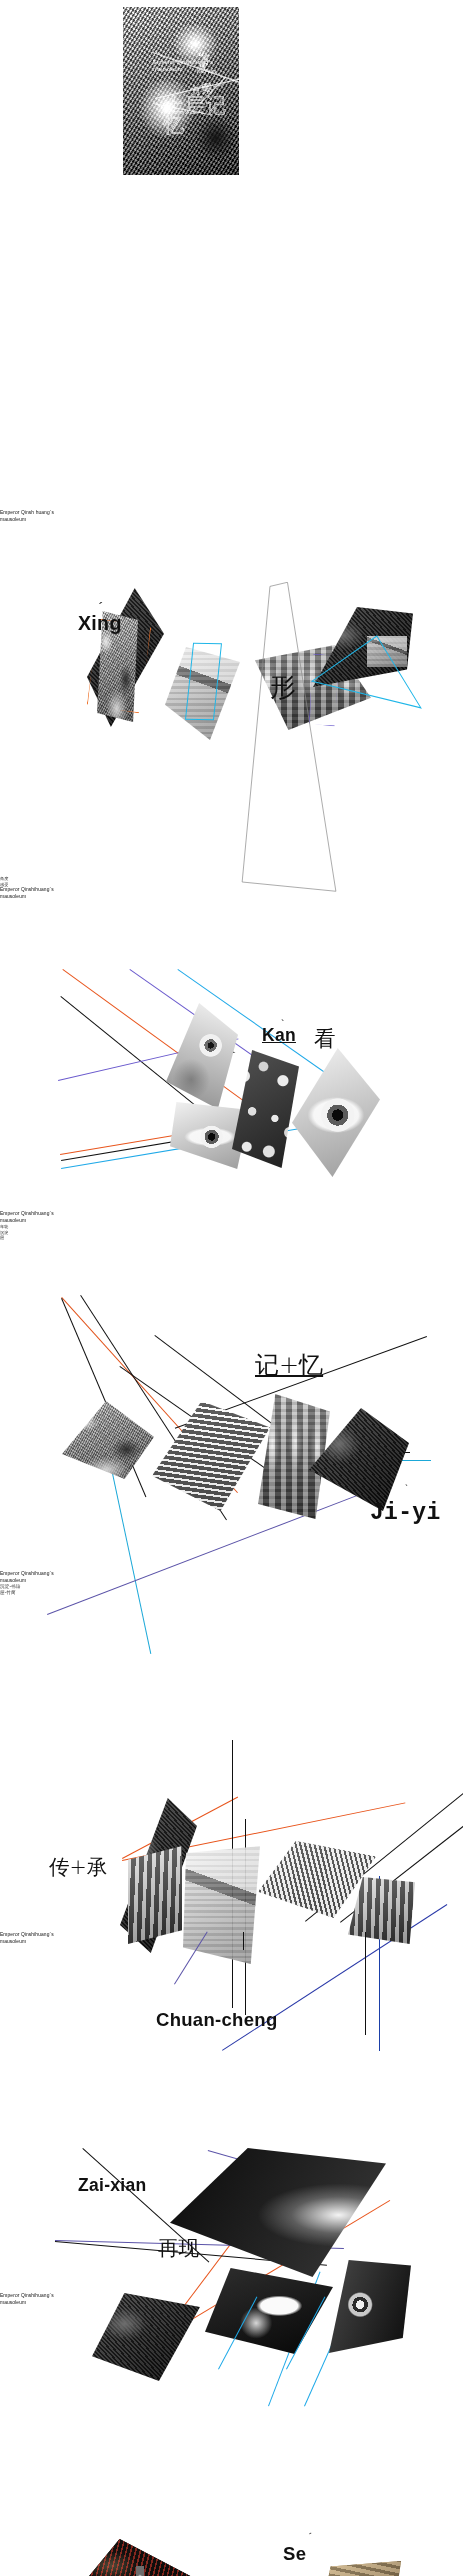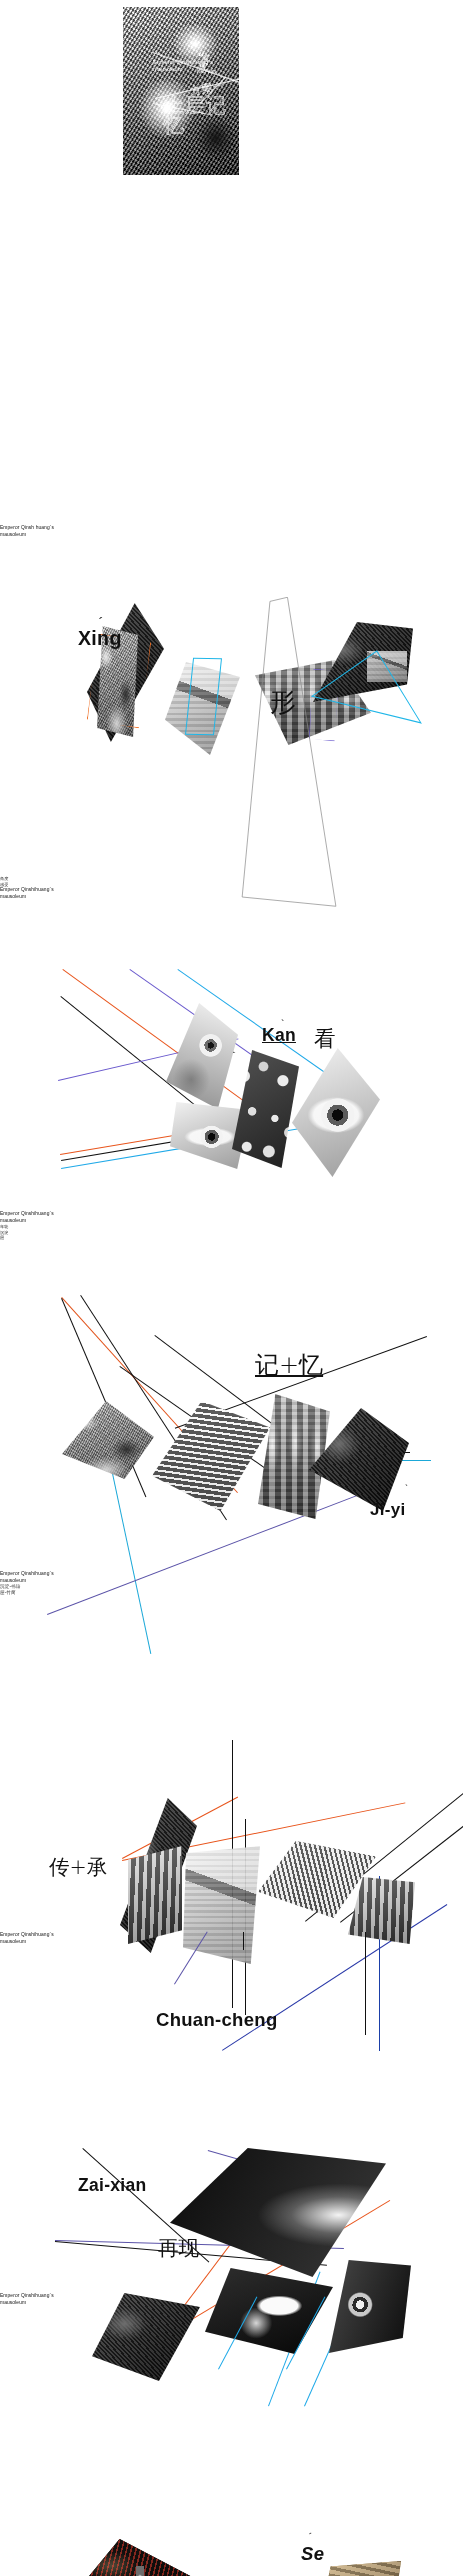--- a/index.html
+++ b/index.html
@@ -176,21 +176,21 @@
     <div class="quote" style="left:74px;top:44px;font-size:15.5px;line-height:1;">“</div>
     <div class="quote" style="left:75px;top:56px;font-size:15.5px;line-height:1;">”</div>
     <div class="quote zh" style="left:78px;top:48px;font-size:7.7px;line-height:1.05;width:7.2px;transform:rotate(10deg);">看见</div>
     <div class="hero-sub pin w" style="left:74px;top:62px;font-size:4.6px;letter-spacing:0.3px;">Kàn-jian</div>
 
     <div class="hero-title zh" style="left:67px;top:75px;font-size:10.8px;transform:rotate(-11deg);-webkit-text-stroke:0.4px #fff;">方案一</div>
 
     <div class="hero-title zh" style="left:41px;top:88px;font-size:20px;line-height:1;">土层记忆</div>
   </div>
 
-  <div class="sec" style="top:525px;height:361px;">
+  <div class="sec" style="top:510px;height:361px;">
 
     <div class="ph tex-dark" style="left:87px;top:78px;width:77px;height:139px;clip-path:polygon(62% 0%,100% 33%,31% 100%,0% 64%);"></div>
 
     <div class="ph tex-stone" style="left:97px;top:101px;width:41px;height:111px;clip-path:polygon(14% 0%,100% 8%,88% 100%,0% 92%);"></div>
     <div style="position:absolute;left:91px;top:111px;width:54px;height:88px;border:1px solid #ee6b1f;transform:rotate(6deg);clip-path:polygon(6% 0%,100% 4%,94% 100%,0% 96%);"></div>
 
     <div class="ph tex-bldg" style="left:165px;top:137px;width:75px;height:93px;clip-path:polygon(28% 0%,100% 16%,60% 100%,0% 62%);"></div>
     <div style="position:absolute;left:189px;top:133px;width:27px;height:75px;border:1px solid #1fb6e8;transform:skewX(-5deg) rotate(1deg);"></div>
 
     <div class="ph tex-warrior" style="left:242px;top:135px;width:129px;height:85px;clip-path:polygon(10% 18%,72% 0%,100% 62%,36% 100%);"></div>
@@ -260,21 +260,21 @@
     <div class="line" style="left:302px;top:249px;width:129px;border-top-color:#1ba8d8;"></div>
     <div class="line" style="left:47px;top:403px;width:340px;border-top-color:#5b53a8;transform:rotate(-21deg);"></div>
     <div class="line" style="left:297px;top:241px;width:113px;border-top-color:#111;"></div>
 
     <div class="ph tex-stone" style="left:62px;top:190px;width:92px;height:78px;clip-path:polygon(48% 0%,100% 46%,68% 100%,0% 68%);"></div>
     <div class="ph tex-rings" style="left:152px;top:190px;width:118px;height:110px;clip-path:polygon(42% 0%,100% 24%,58% 100%,0% 68%);"></div>
     <div class="ph tex-warrior" style="left:258px;top:183px;width:72px;height:125px;clip-path:polygon(24% 0%,100% 14%,80% 100%,0% 88%);"></div>
     <div class="ph tex-dark" style="left:309px;top:197px;width:100px;height:103px;clip-path:polygon(52% 0%,100% 34%,74% 100%,0% 60%);"></div>
 
     <div class="big-hanzi zh" style="left:255px;top:138px;font-size:24px;text-decoration:underline;">记+忆</div>
-    <div class="big-latin" style="left:370px;top:289px;font-size:17px;">Ji-yi</div>
+    <div class="big-latin" style="left:370px;top:289px;font-size:23px;font-family:Liberation Mono, monospace;">Ji-yi</div>
     <div class="tone" style="left:405px;top:272px;font-size:9.3px;">`</div>
     <div class="pin" style="left:92px;top:144px;font-size:4.9px;">Emperor Qinshihuang`s
 mausoleum</div>
     <div class="pin tiny zh" style="left:141px;top:246px;font-size:4.1px;">年轮</div>
     <div class="pin tiny zh" style="left:264px;top:311px;font-size:4.1px;">沉淀</div>
     <div class="pin tiny zh" style="left:373px;top:184px;font-size:4.1px;">层</div>
   </div>
 
   <div class="sec" style="top:1571px;height:361px;">
     <div class="line" style="left:122px;top:287px;width:131px;border-top-color:#e8541b;transform:rotate(-28deg);"></div>
@@ -331,21 +331,21 @@
     <div class="line" style="left:286px;top:76px;width:82px;border-top-color:#1fa9e8;transform:rotate(-62deg);"></div>
 
     <div class="ph c tex-armor" style="left:62px;top:246px;width:144px;height:103px;clip-path:polygon(40% 0%,100% 44%,66% 100%,0% 68%);"></div>
 
     <div class="ph c tex-pit2" style="left:313px;top:268px;width:88px;height:93px;clip-path:polygon(20% 6%,100% 0%,86% 92%,0% 100%);"></div>
 
     <div class="sw zh" style="left:136px;top:273px;width:8.2px;height:11.3px;background:#6d6d6d;">
         <span>玄</span>
       </div>
 
-    <div class="big-latin" style="left:301px;top:250px;font-size:18.5px;font-style:italic;">Se</div>
+    <div class="big-latin" style="left:283px;top:250px;font-size:18.5px;">Se</div>
     <div class="tone" style="left:308px;top:238px;font-size:11.3px;transform:rotate(12deg);">´</div>
 
     <div class="pin" style="left:105px;top:403px;font-size:4.9px;">Emperor Qinshihuang`s
 mausoleum</div>
   </div>
 
 </div>
 
 
 </body></html>

